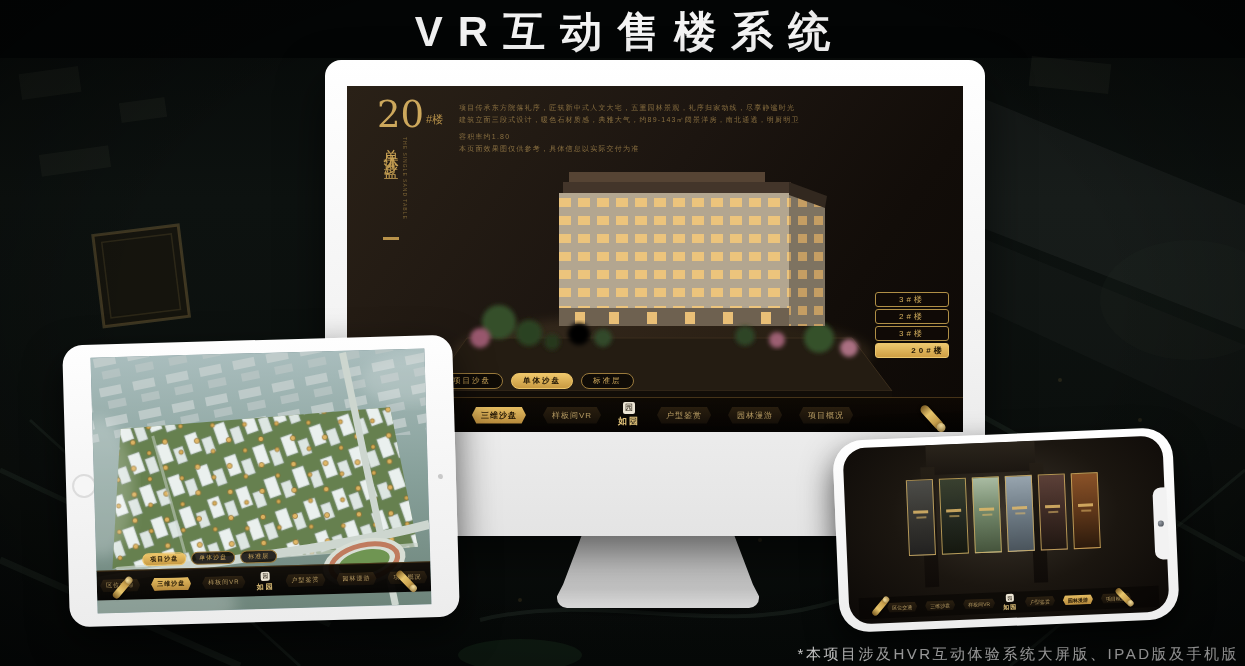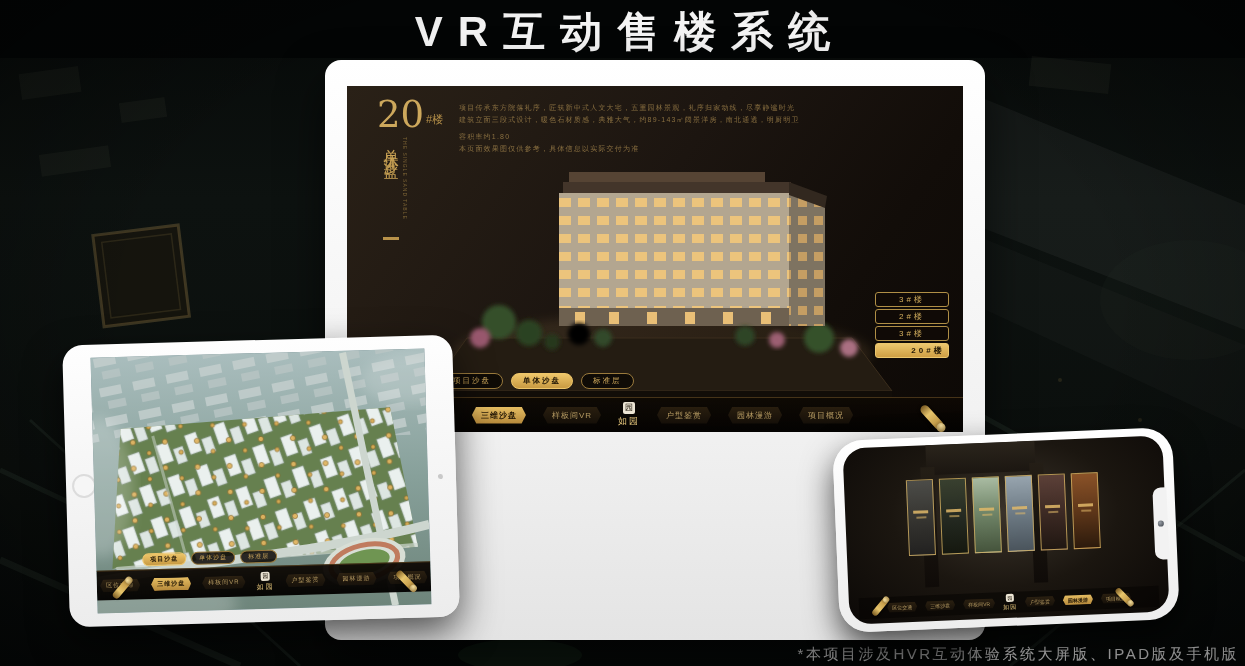--- a/index.html
+++ b/index.html
@@ -8,21 +8,21 @@
     font-family:"Liberation Sans",sans-serif;}
   .bg-svg{position:absolute;left:0;top:0;width:100%;height:100%;}
   .vignette{position:absolute;inset:0;pointer-events:none;
     background:radial-gradient(ellipse at 50% 45%,rgba(0,0,0,0) 55%,rgba(0,0,0,.45) 100%);}
   
   .main-title{position:absolute;top:4px;left:0;right:0;text-align:center;color:#f4f4f4;
     font-size:42px;font-weight:bold;letter-spacing:15px;text-indent:15px;}
   
   .footnote{position:absolute;right:6px;bottom:2px;color:#ebebeb;font-size:15px;letter-spacing:2.5px;}
   
-  .monitor-body{position:absolute;left:325px;top:60px;width:660px;height:580px;
+  .monitor-body{position:absolute;left:325px;top:60px;width:660px;height:476px;
     background:linear-gradient(180deg,#ffffff 0%,#f2f2f2 60%,#e4e4e4 100%);
     border-radius:16px;box-shadow:0 20px 45px rgba(0,0,0,.6);z-index:3;}
   .monitor-screen{position:absolute;left:22px;top:26px;width:616px;height:346px;overflow:hidden;
     background:linear-gradient(125deg,#2a2117 0%,#1c1510 45%,#120d09 75%,#0d0906 100%);}
   .monitor-stand{position:absolute;left:557px;top:510px;width:202px;height:98px;z-index:2;
     background:linear-gradient(180deg,#ececec 0%,#dcdcdc 45%,#c7c7c7 80%,#d8d8d8 100%);
     clip-path:polygon(17% 0,83% 0,97% 76%,100% 88%,100% 100%,0 100%,0 88%,3% 76%);
     border-radius:0 0 10px 10px;}
   .stand-shadow{position:absolute;left:545px;top:604px;width:230px;height:14px;z-index:1;
     background:radial-gradient(ellipse at center,rgba(0,0,0,.55),rgba(0,0,0,0) 70%);}
@@ -56,21 +56,21 @@
     background:linear-gradient(180deg,rgba(14,9,4,.95),rgba(4,3,2,.98));
     border-top:1px solid rgba(150,110,50,.45);}
   .m-nav{height:34px;gap:17px;padding-right:56px;}
   .nav-item{font-size:8px;letter-spacing:1px;color:#b59a62;padding:3px 9px;white-space:nowrap;cursor:pointer;
     background:linear-gradient(180deg,rgba(70,52,26,.5),rgba(30,22,12,.6));
     clip-path:polygon(8% 0,92% 0,100% 50%,92% 100%,8% 100%,0 50%);}
   .nav-item.active{background:linear-gradient(180deg,#e5bd62,#b5883a);color:#241806;font-weight:bold;}
   .nav-logo{display:flex;flex-direction:column;align-items:center;gap:1px;}
   .seal{width:12px;height:12px;background:#ece5d4;color:#221a0e;font-size:8px;line-height:12px;
     text-align:center;border-radius:2px;}
-  .logo-name{font-size:9px;letter-spacing:2px;color:#e2c37a;font-weight:normal;}
+  .logo-name{font-size:9px;letter-spacing:2px;color:#e2c37a;font-weight:bold;}
   
   .scroll{width:30px;height:9px;border-radius:5px;position:relative;cursor:pointer;
     background:linear-gradient(90deg,#7a5a22,#e7c56c 35%,#caa24e 70%,#6e511f);
     box-shadow:0 1px 3px rgba(0,0,0,.7);}
   .scroll::after{content:"";position:absolute;right:-3px;top:0;width:9px;height:9px;border-radius:50%;
     background:radial-gradient(circle at 35% 35%,#f5df9e,#8a6a2e);}
   .tilt-r{transform:rotate(48deg);}
   .m-scroll{position:absolute;right:16px;bottom:10px;}
   
   .tablet{position:absolute;left:66px;top:340px;width:390px;height:282px;transform:rotate(-1.6deg);

